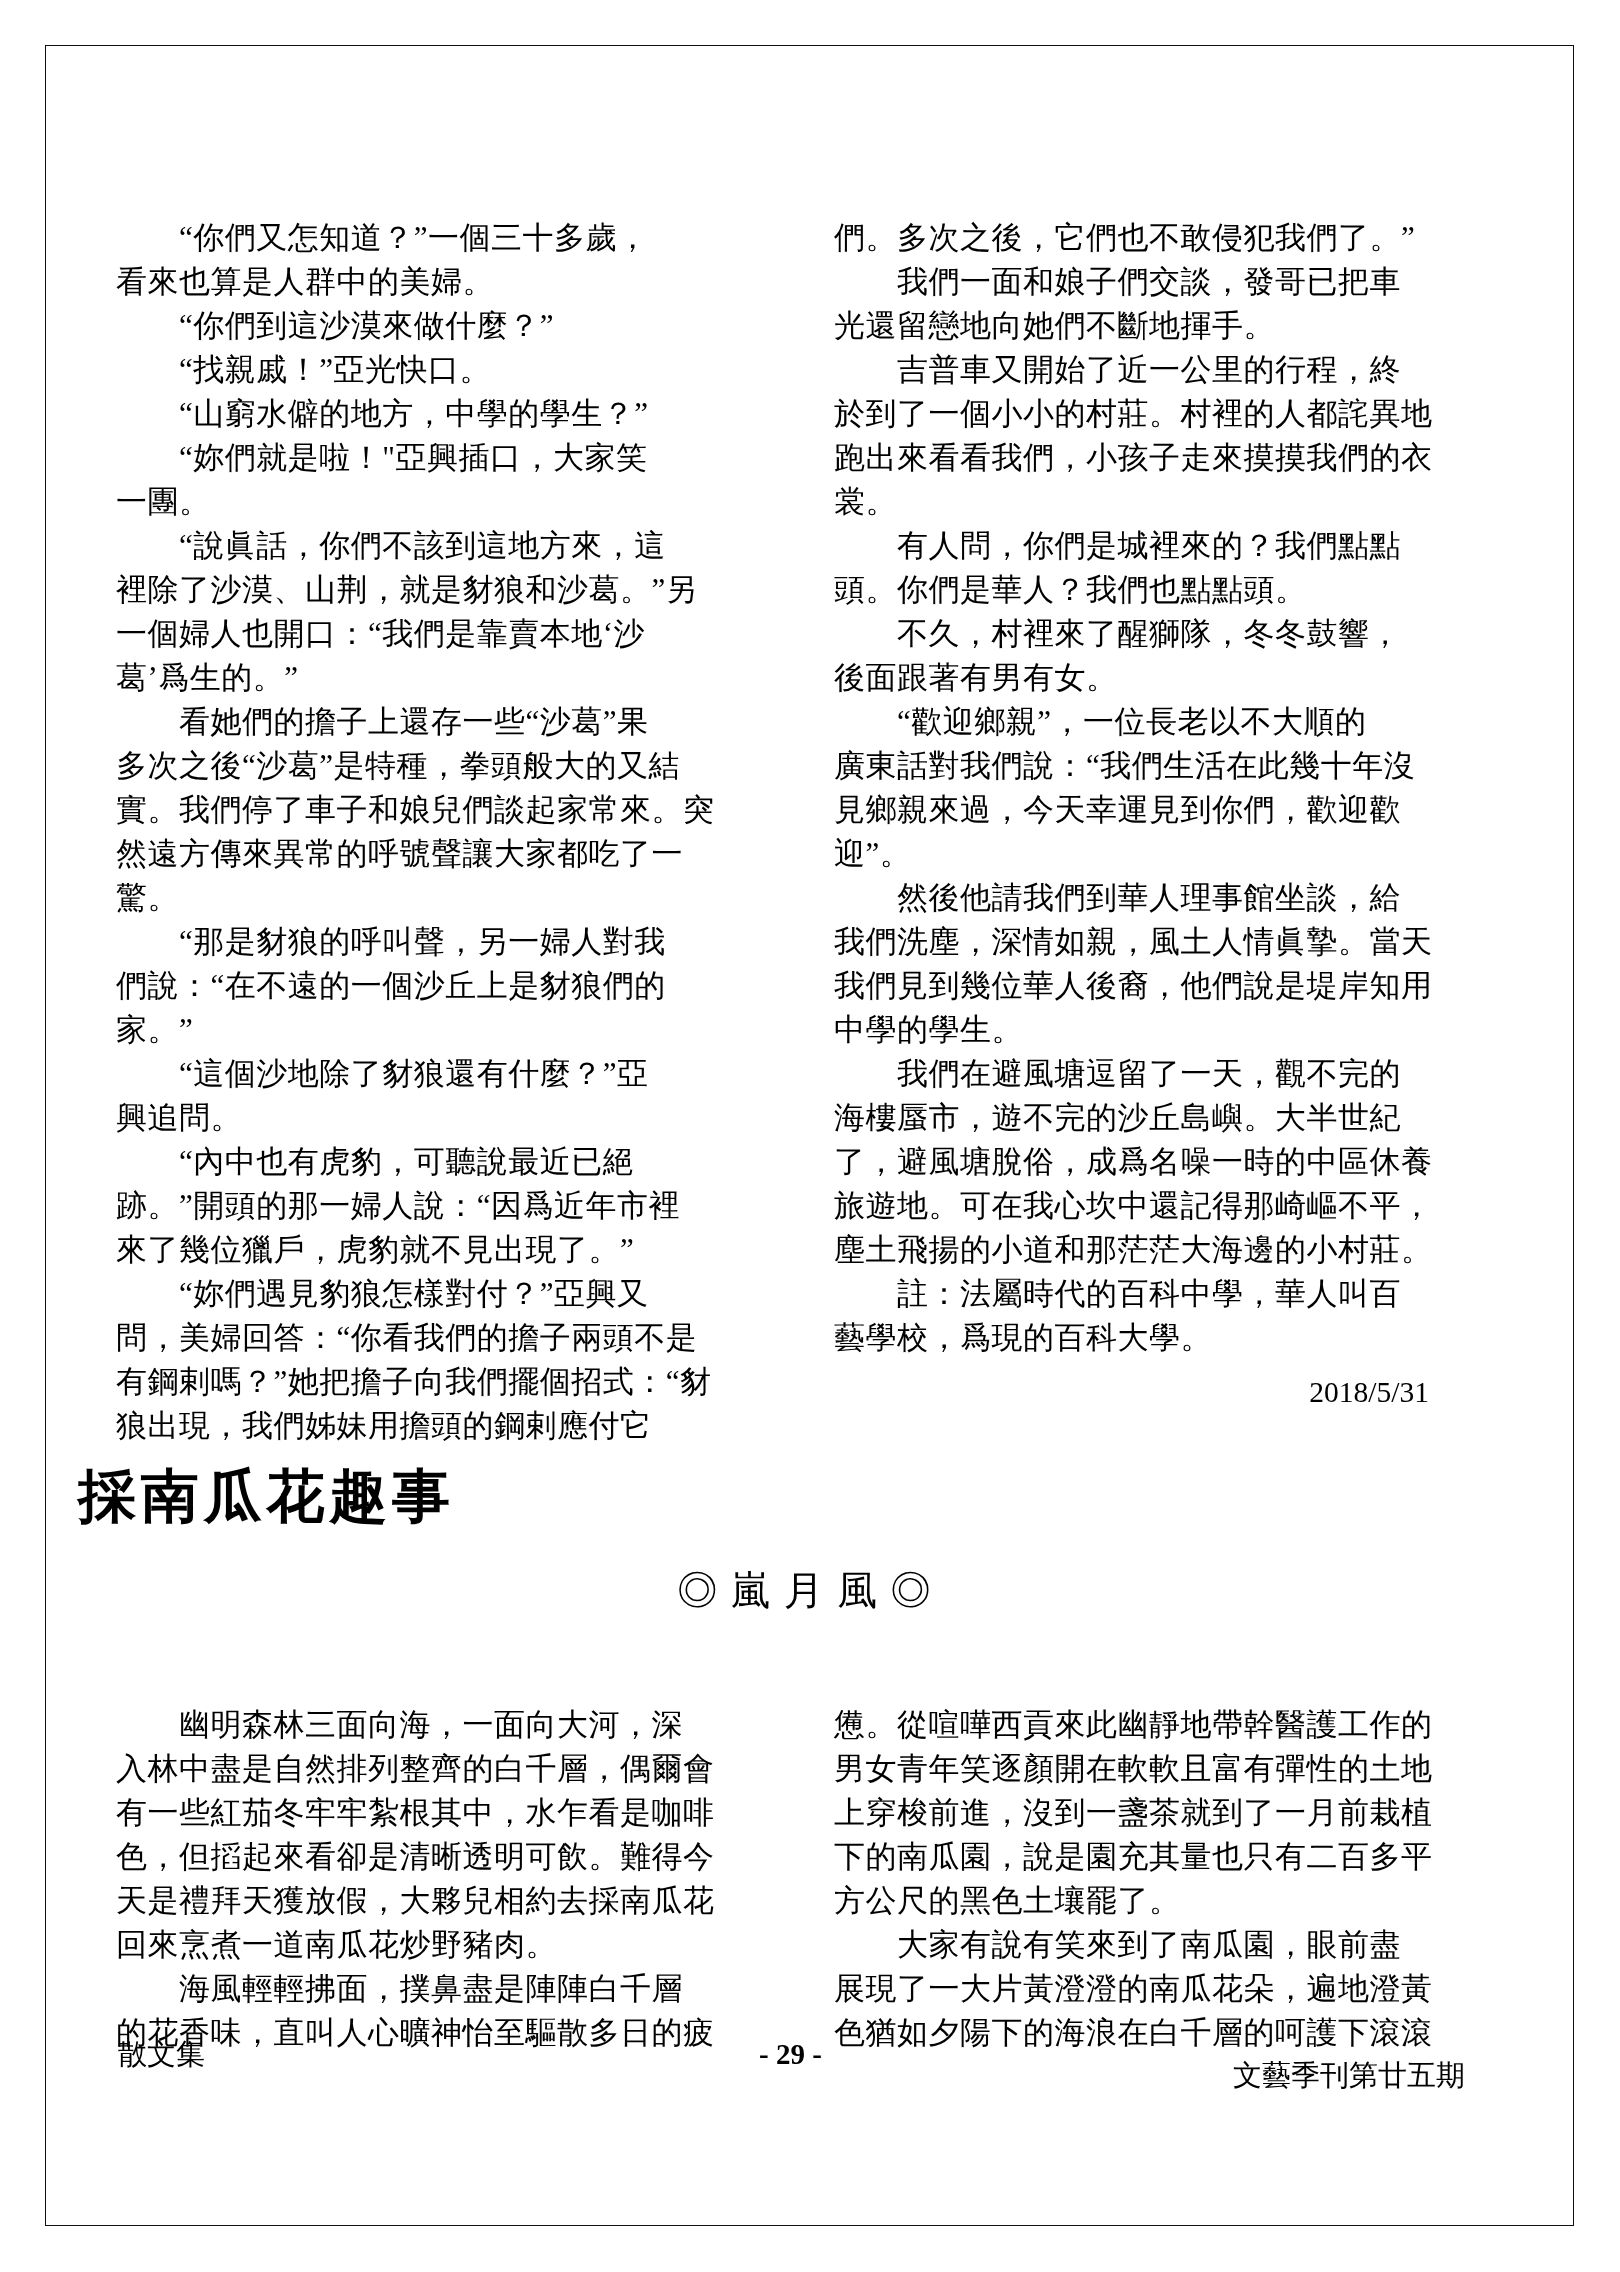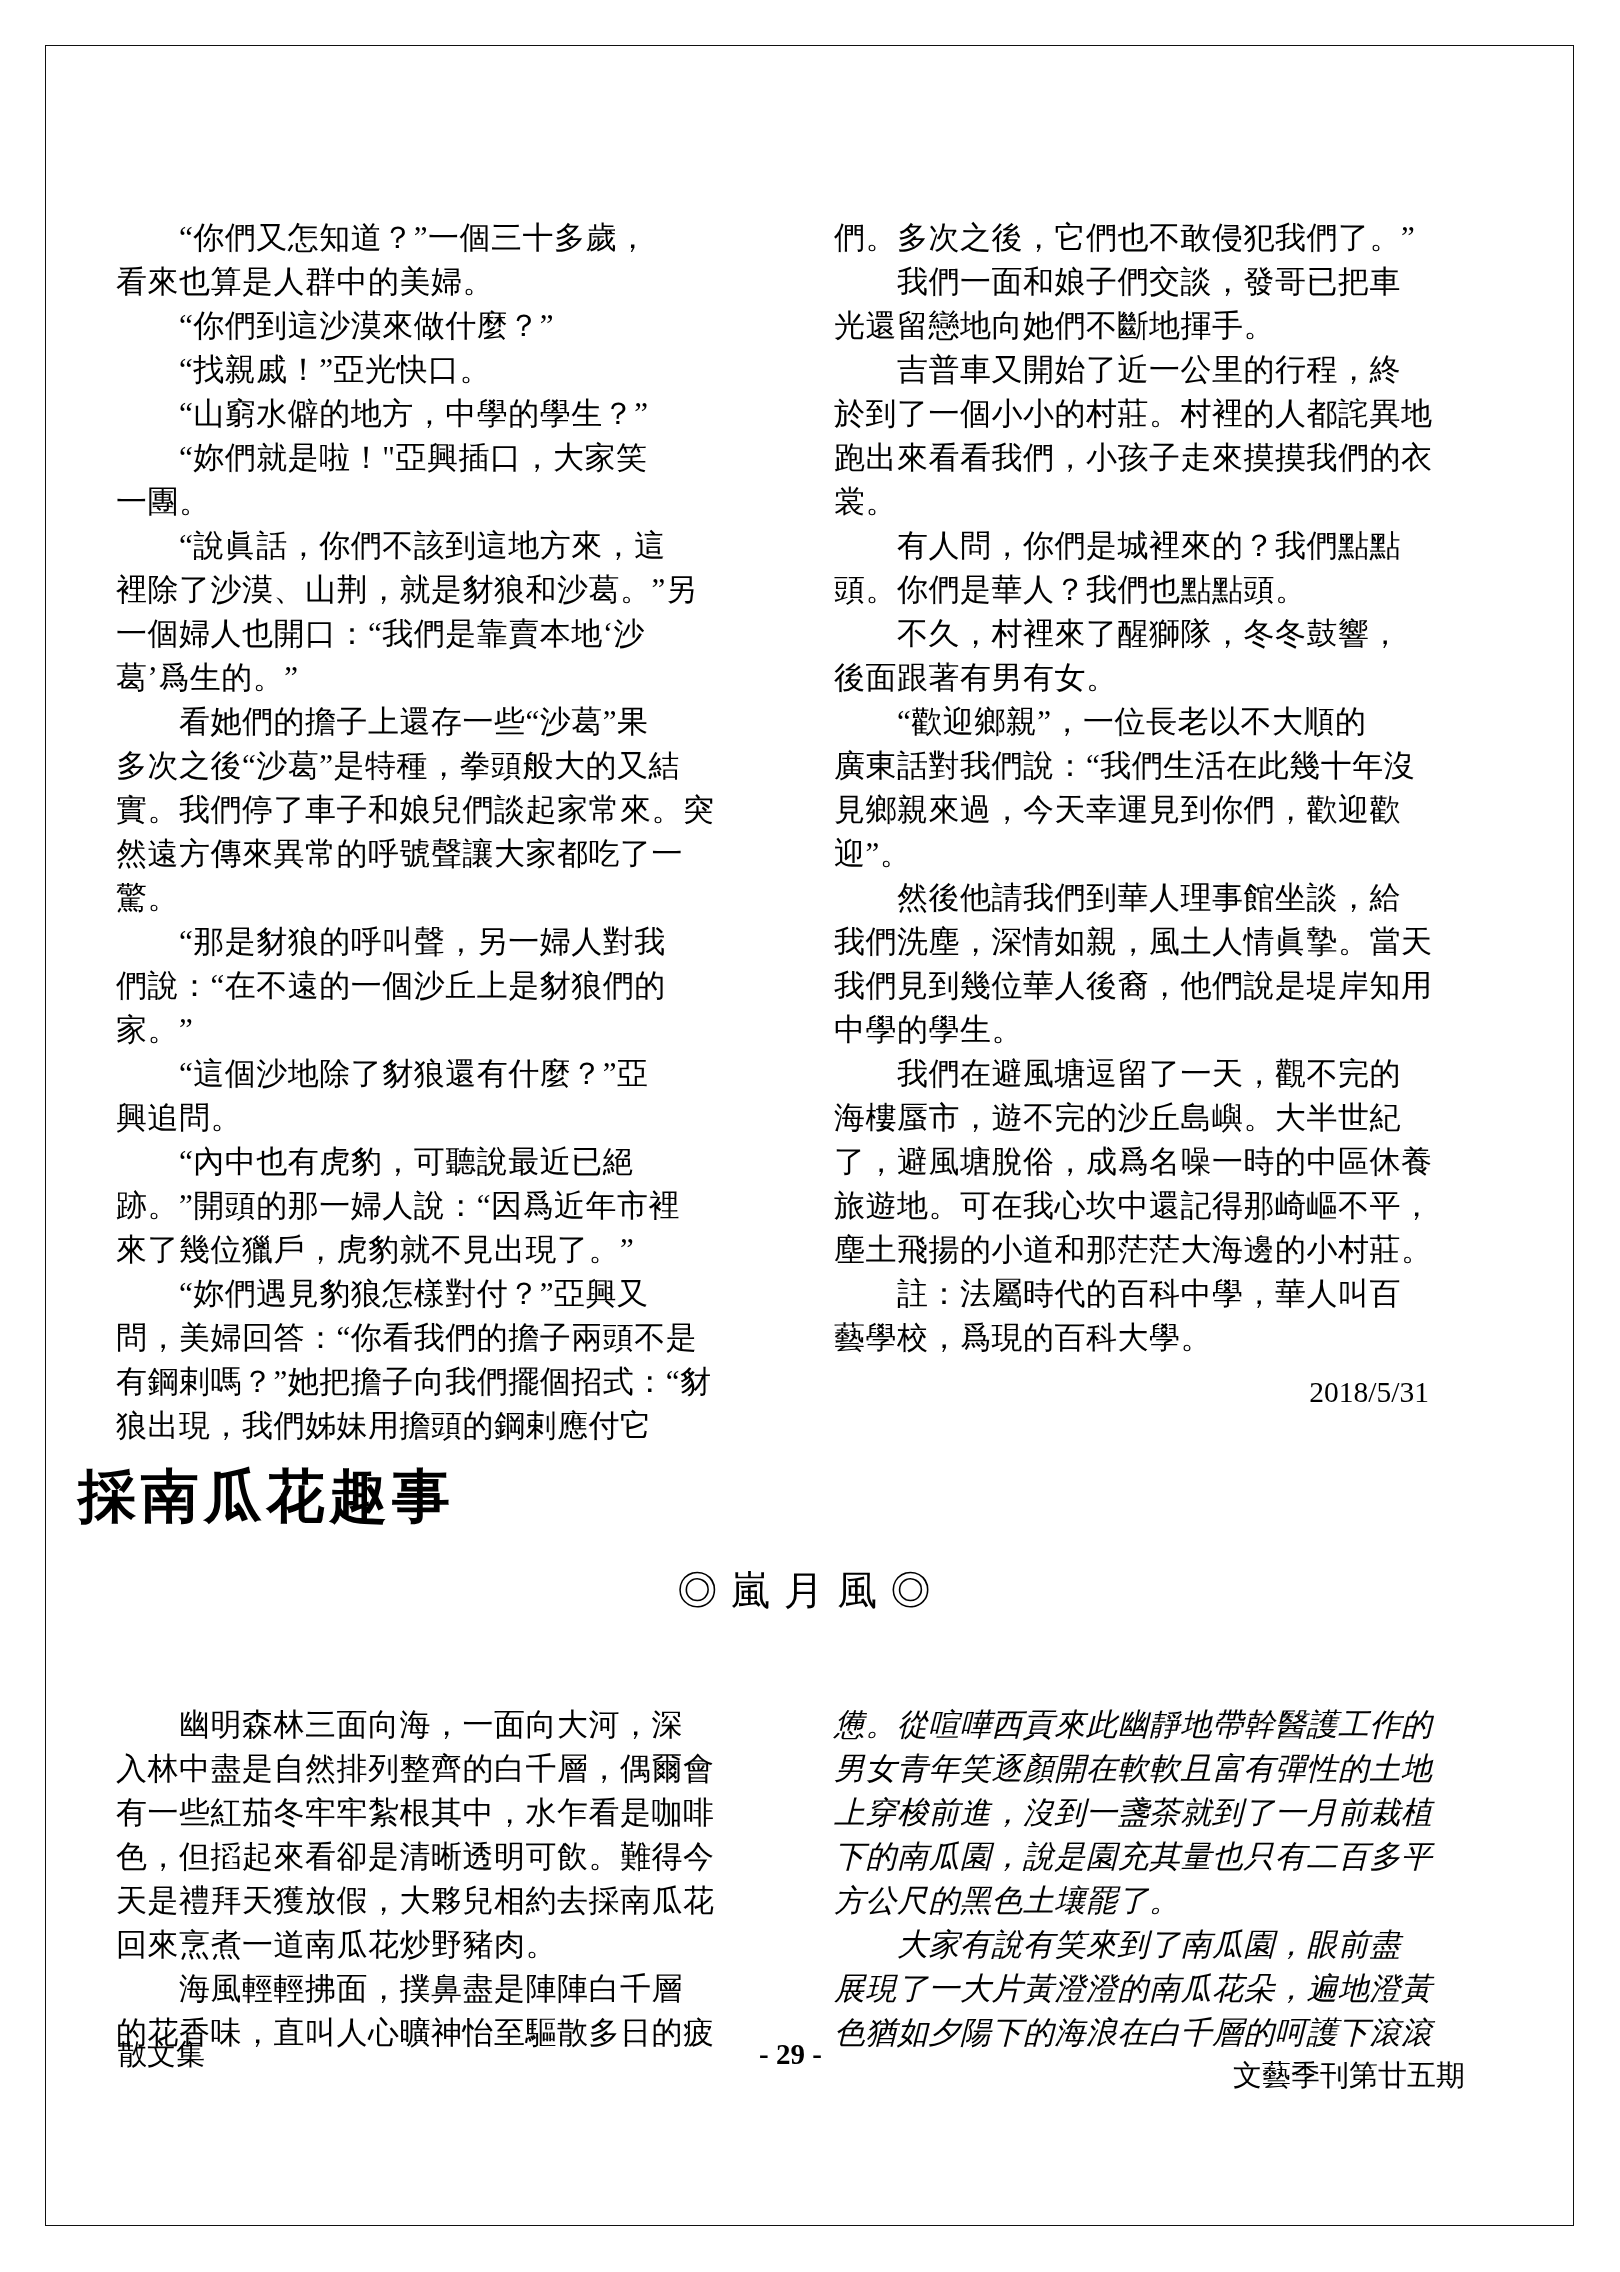--- a/index.html
+++ b/index.html
@@ -48,21 +48,21 @@
   }
   #a2-author{
     position:absolute;
     left:78px;top:1567px;width:1465px;
     text-align:center;
     font-size:40px;
     letter-spacing:13.3px;
     line-height:48px;
   }
   #a2-left{left:116px;top:1680px;width:609px;}
-  #a2-right{left:834px;top:1680px;width:631px;font-style:italic;}
+  #a2-right{left:834px;top:1680px;width:631px;}
   .footer-item{
     position:absolute;
     top:2035px;
     font-size:29px;
     line-height:38px;
   }
   #footer-left{left:118px;}
   #footer-center{left:116px;width:1349px;text-align:center;font-weight:bold;}
   #footer-right{right:156px;margin-top:21px;}
 </style>

